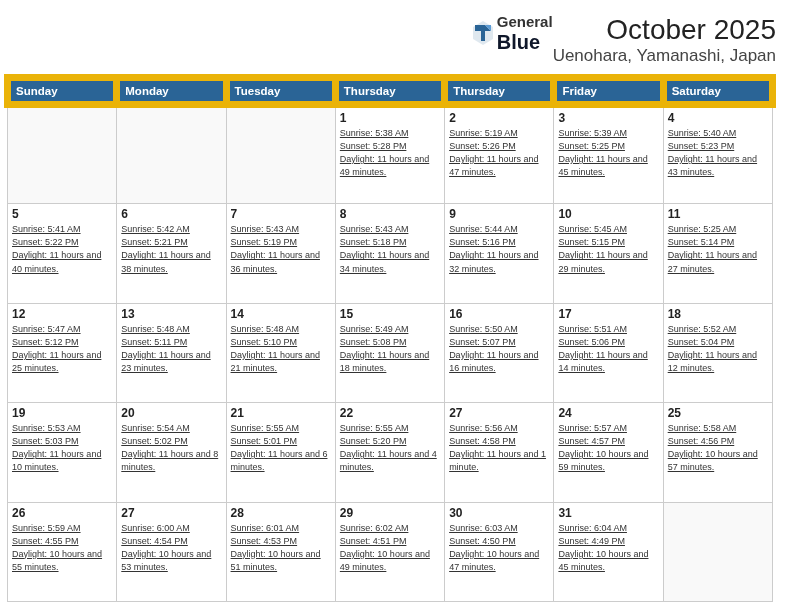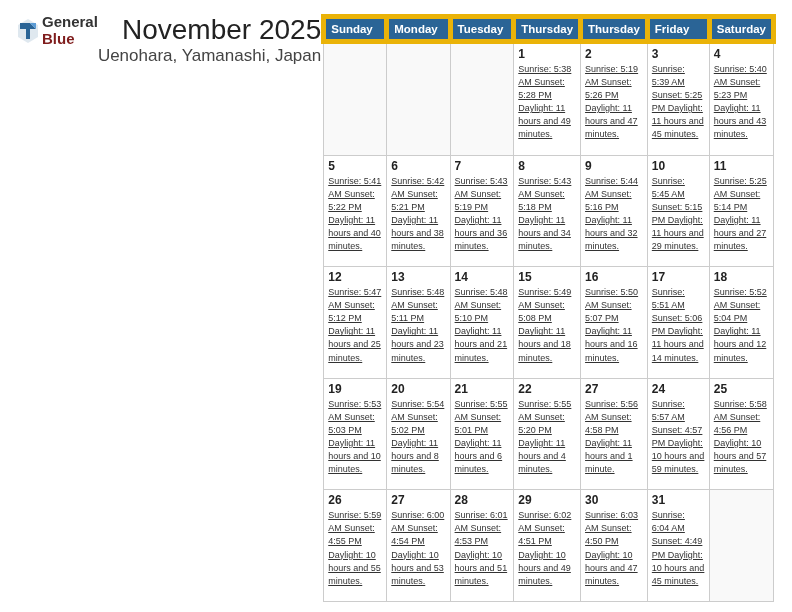--- a/index.html
+++ b/index.html
@@ -6,23 +6,24 @@
     body {
       font-family: Arial, sans-serif;
       background: #fff;
       width: 792px;
       height: 612px;
       overflow: hidden;
     }
     .container {
       width: 792px;
       height: 612px;
-      padding: 14px 16px 10px 16px;
+      padding: 14px 16px 10px 4px;
       display: flex;
-      flex-direction: row;
+      flex-direction: column;
+      align-items: flex-end;
     }
     .header {
       display: flex;
       justify-content: space-between;
       align-items: flex-start;
       margin-bottom: 8px;
     }
     .logo {
       display: flex;
       align-items: center;
@@ -31,23 +32,23 @@
       display: flex;
       flex-direction: column;
       line-height: 1.1;
     }
     .logo-general {
       font-size: 15px;
       font-weight: bold;
       color: #333;
     }
     .logo-blue {
-      font-size: 15px;
+      font-size: 20px;
       font-weight: bold;
-      color: #7f1d1d;
+      color: #0f172a;
     }
     .logo-icon {
       width: 24px;
       height: 28px;
       margin-right: 2px;
     }
     .title-block {
       text-align: right;
     }
     .month-title {
@@ -63,21 +64,21 @@
       width: 100%;
       border-collapse: collapse;
       flex: 1;
     }
     .calendar-table th {
       background-color: #2a6496;
       color: #fff;
       font-size: 11.5px;
       font-weight: bold;
       padding: 4px 5px;
-      border: 5px solid #eab308;
+      border: 7px solid #eab308;
       text-align: left;
     }
     .calendar-table td {
       border: 1px solid #ccc;
       vertical-align: top;
       padding: 3px 4px;
       font-size: 9.5px;
       color: #333;
       width: calc(100% / 7);
       height: 82px;
@@ -110,21 +111,21 @@
         <polygon points="12,2 22,8 22,20 12,26 2,20 2,8" fill="#2a6496" opacity="0.15"></polygon>
         <path d="M4 6 L14 6 L20 12 L14 12 L14 22 L10 22 L10 12 L4 12 Z" fill="#2a6496"></path>
         <path d="M14 6 L20 6 L20 12 Z" fill="#5b9bd5"></path>
       </svg>
       <div class="logo-text">
         <span class="logo-general">General</span>
         <span class="logo-blue">Blue</span>
       </div>
     </div>
     <div class="title-block">
-      <div class="month-title">November 2025</div>
+      <div class="month-title">October 2025</div>
       <div class="location">Uenohara, Yamanashi, Japan</div>
     </div>
   </div>
 
   <table class="calendar-table">
     <thead>
       <tr>
         <th>Sunday</th>
         <th>Monday</th>
         <th>Tuesday</th>

